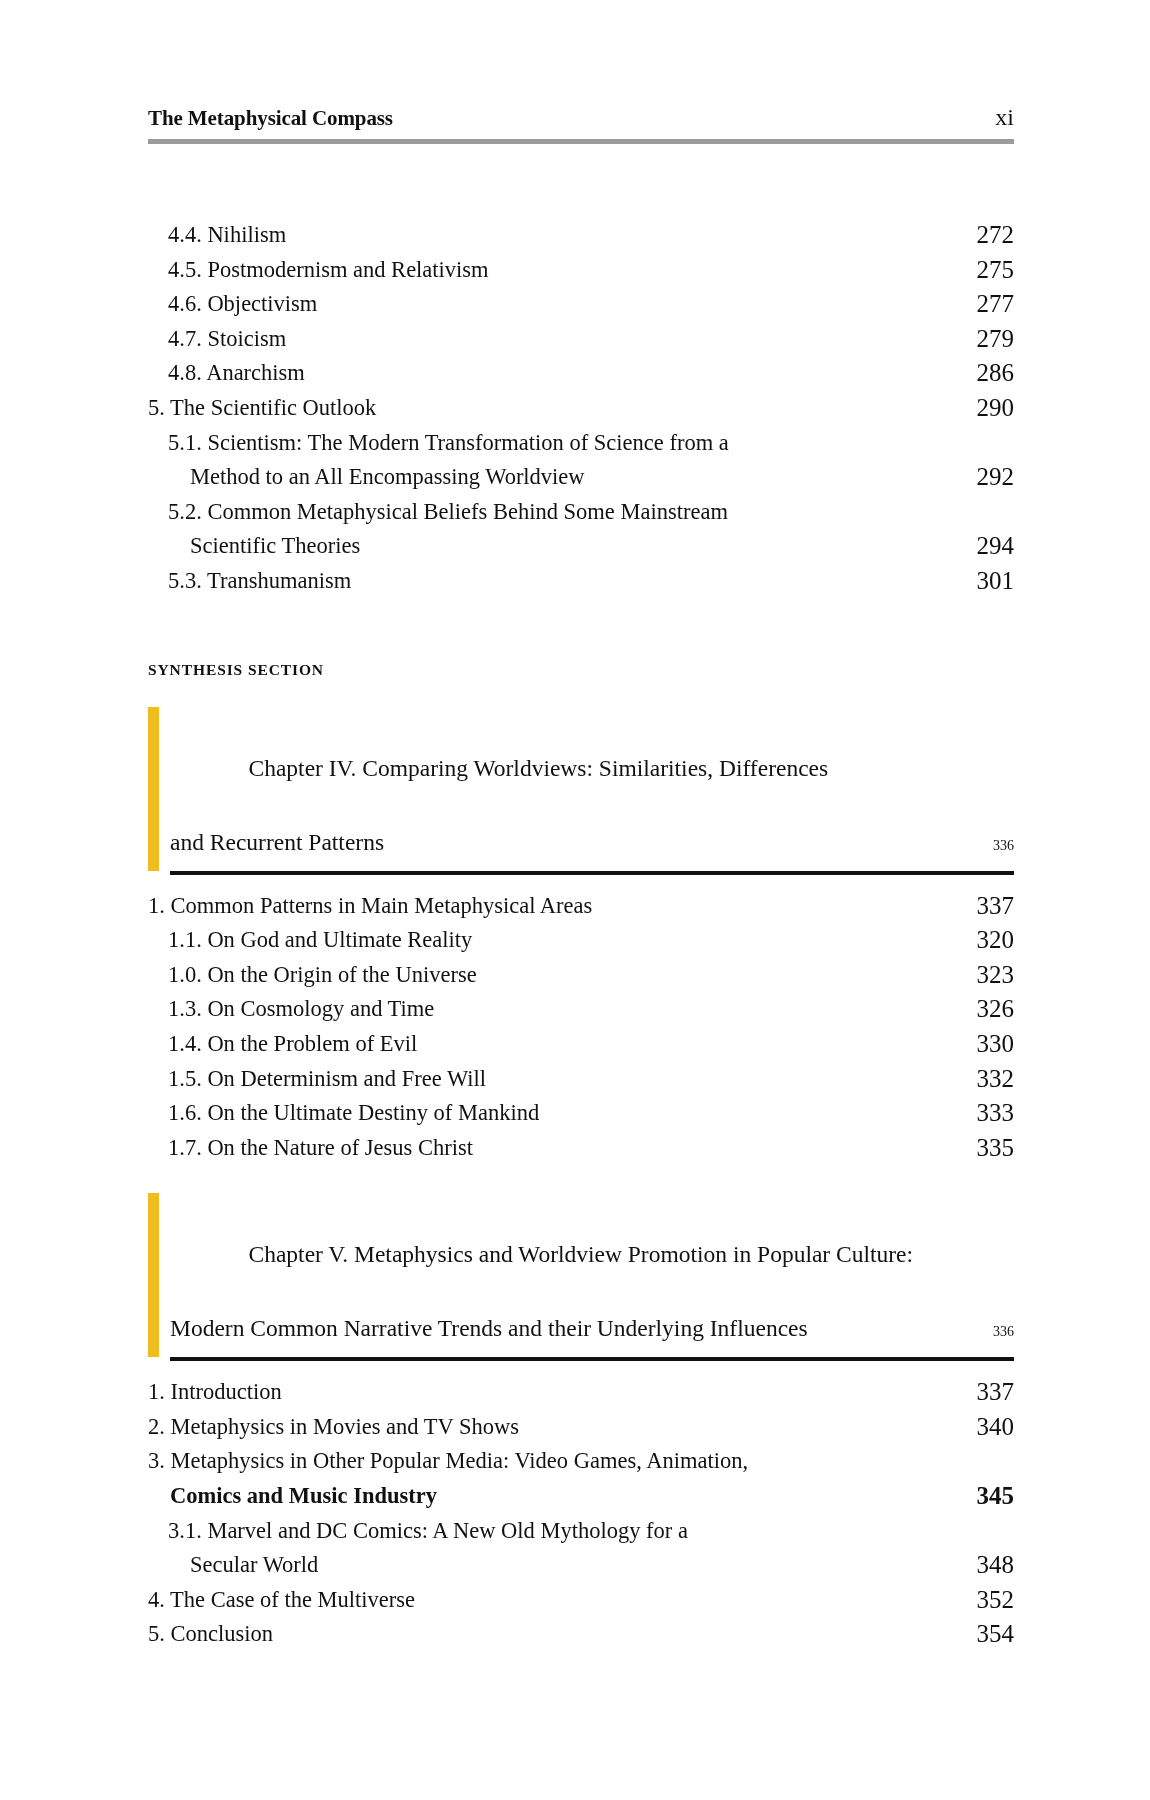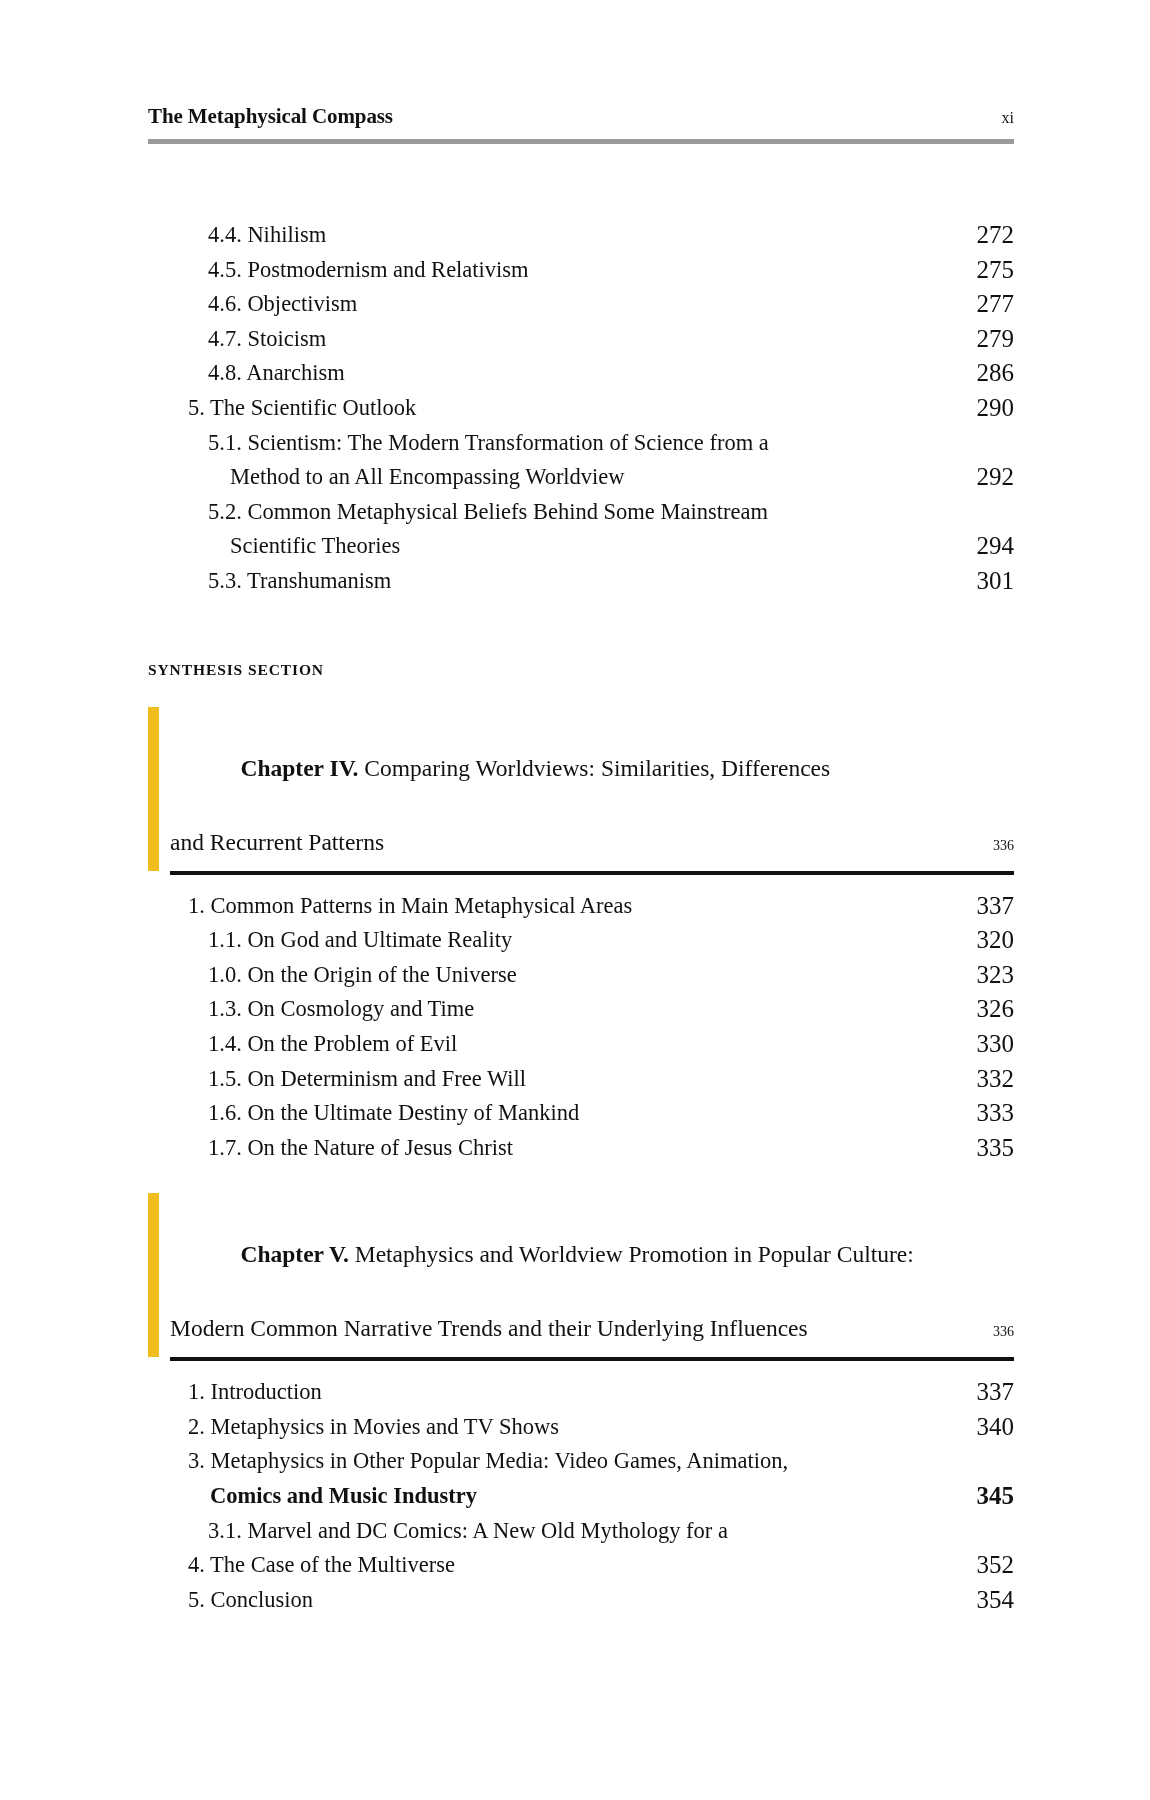--- a/index.html
+++ b/index.html
@@ -37,21 +37,21 @@
   }
   .running-head-title {
     font-family: "Liberation Serif", "DejaVu Serif", serif;
     font-weight: 700;
     font-size: 21px;
     letter-spacing: -0.1px;
     white-space: nowrap;
   }
   .running-head-folio {
     font-family: "Liberation Serif", "DejaVu Serif", serif;
-    font-size: 16px;
+    font-size: 24px;
     font-weight: 400;
   }
   .running-rule {
     position: absolute;
     left: 148px;
     top: 139px;
     width: 866px;
     height: 5px;
     background: #9b9b9b;
   }
@@ -65,21 +65,20 @@
   }
 
   .entry {
     position: relative;
     display: flex;
     align-items: flex-start;
     justify-content: space-between;
     font-size: 22.5px;
     line-height: 34.6px;
     padding: 0;
-    margin-left: 40px;
   }
   .entry .label {
     white-space: pre-wrap;
   }
   .entry .folio {
     flex: 0 0 auto;
     margin-left: 20px;
     font-size: 25px;
     white-space: nowrap;
   }
@@ -135,21 +134,22 @@
   }
   .chapter-line .label { white-space: pre-wrap; }
   .chapter-line .folio {
     flex: 0 0 auto;
     margin-left: 20px;
     font-size: 14px;
     white-space: nowrap;
   }
   .chapter-line.nofolio .folio { visibility: hidden; }
   .chapter-name {
-    font-weight: 700;
+    font-weight: 400;
+    margin-left: 8px;
   }
   .chapter-rule {
     position: relative;
     margin-left: 22px;
     height: 4px;
     background: #111111;
   }
 </style>
 </head>
 <body>
@@ -306,20 +306,24 @@
           <span class="folio">000</span>
         </div>
         <div class="entry cont-lvl1">
           <span class="label">Comics and Music Industry</span>
           <span class="folio">345</span>
         </div>
         <div class="entry lvl2 nofolio">
           <span class="label">3.1. Marvel and DC Comics: A New Old Mythology for a</span>
           <span class="folio">000</span>
         </div>
+        <div class="entry cont-lvl2">
+          <span class="label">Secular World</span>
+          <span class="folio">348</span>
+        </div>
         <div class="entry lvl1">
           <span class="label">4. The Case of the Multiverse</span>
           <span class="folio">352</span>
         </div>
         <div class="entry lvl1">
           <span class="label">5. Conclusion</span>
           <span class="folio">354</span>
         </div>
       </div>
 

